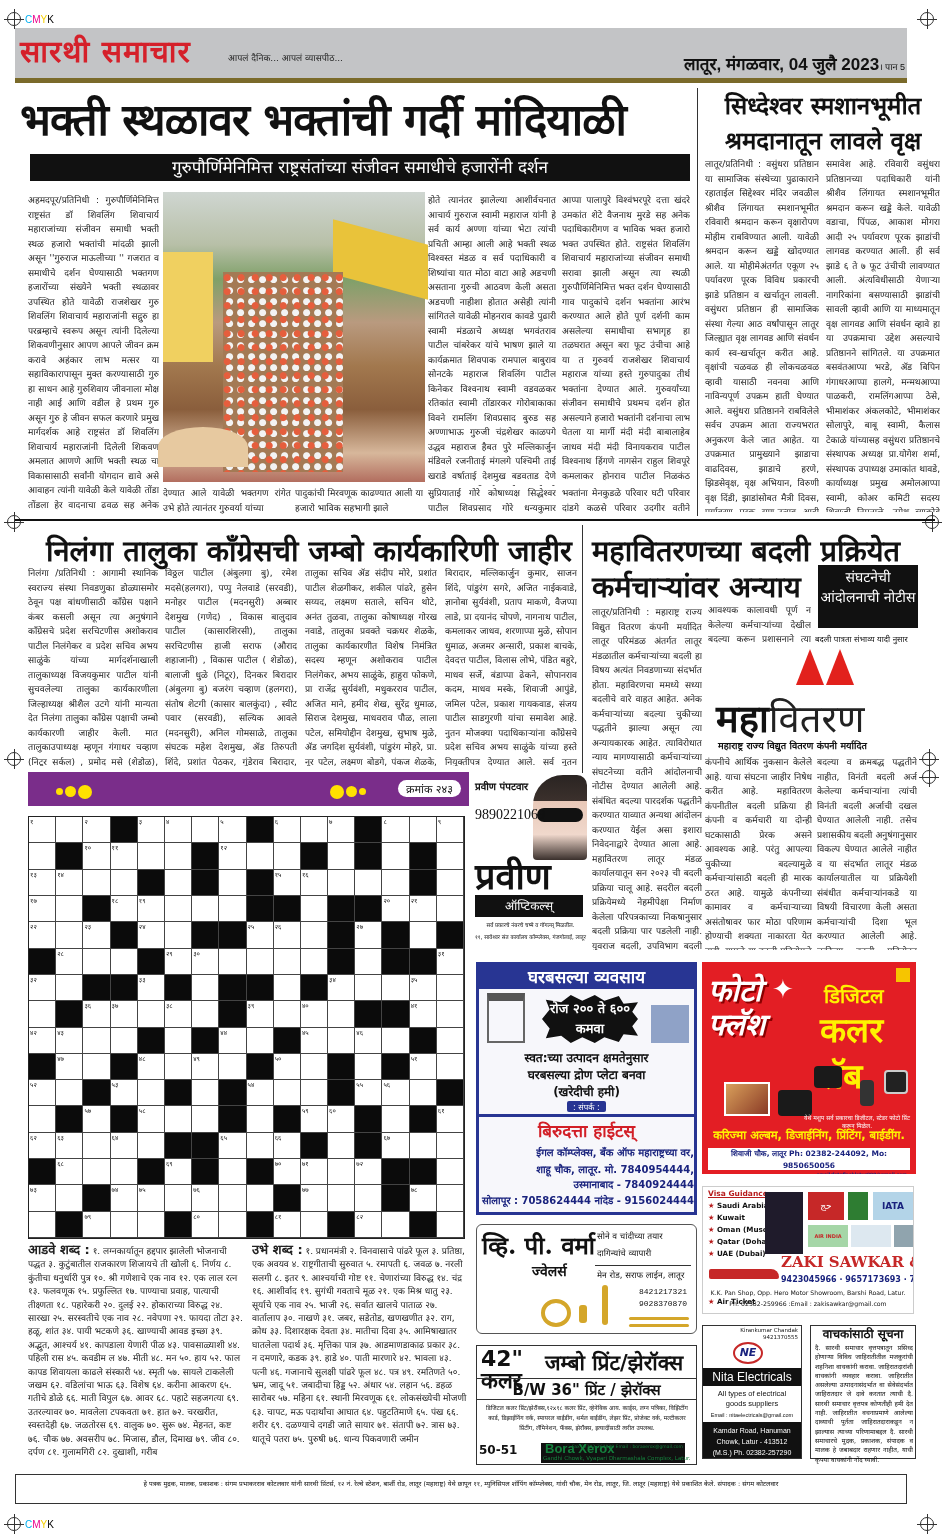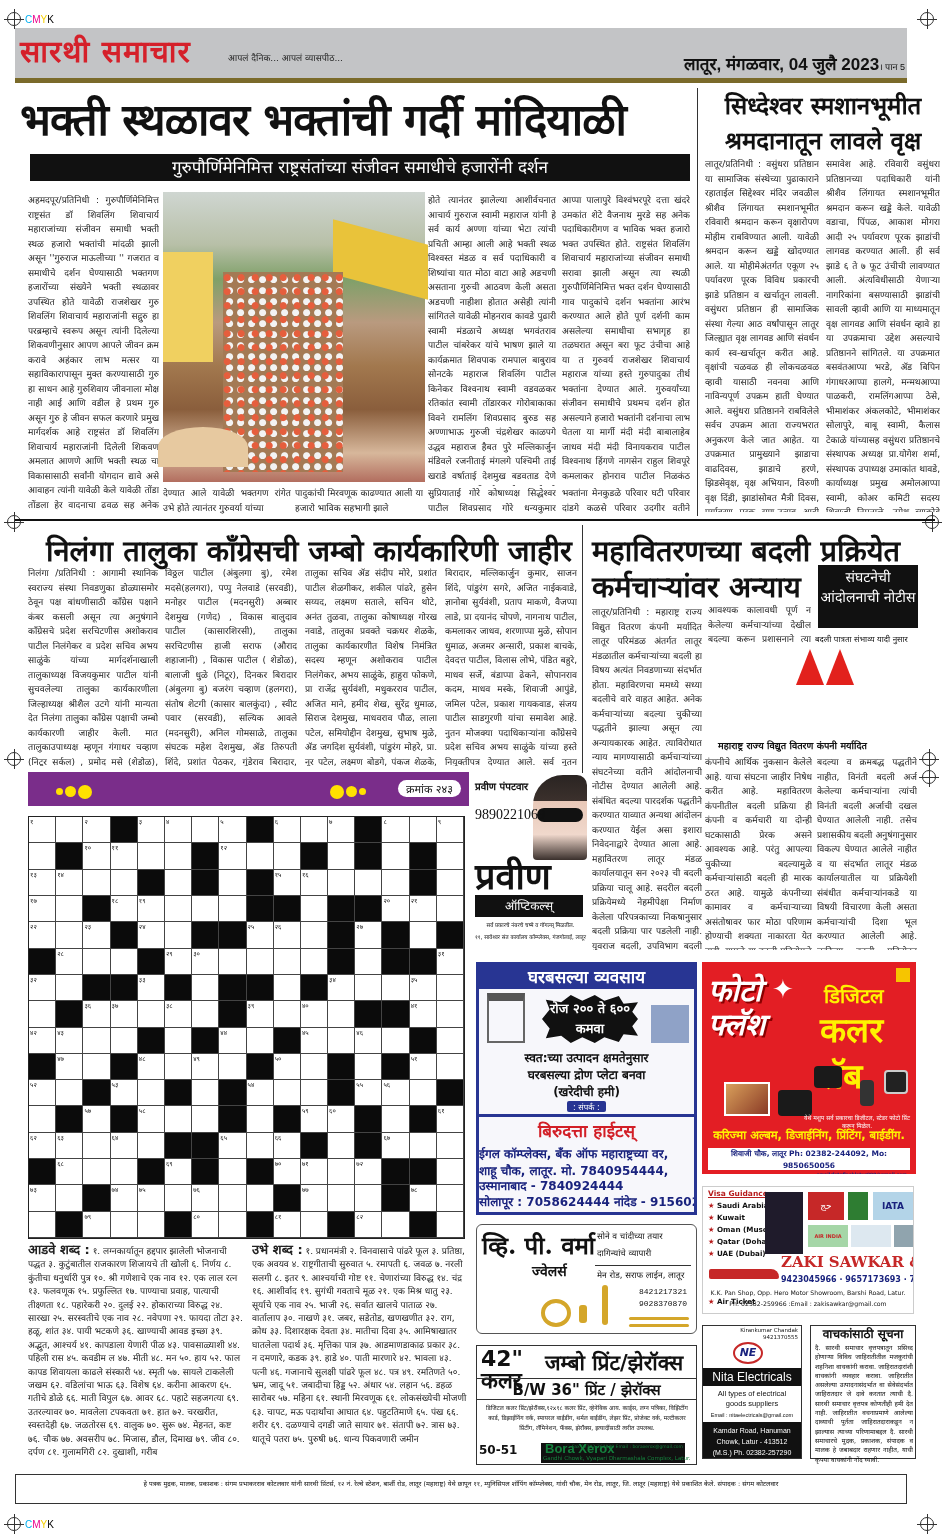--- a/index.html
+++ b/index.html
@@ -61,21 +61,21 @@
 
   .ad-ghar { left: 476px; top: 962px; width: 221px; height: 155px; border: 3px solid #283593; background: #f7f7fb; }
   .ad-ghar .top { position:absolute; left:0; top:0; width:100%; height:24px; background:#283593; color:#fff; font-size: 17px; font-weight:bold; text-align:center; line-height: 24px; }
   .ad-ghar .burst { position:absolute; left:63px; top:30px; width:96px; height:48px; background:#111; color:#fff; font-size: 13px; font-weight:bold; text-align:center; line-height: 20px; padding-top: 4px; clip-path: polygon(0 50%,8% 30%,4% 10%,20% 15%,30% 0,42% 12%,55% 0,65% 12%,80% 2%,85% 18%,100% 15%,94% 35%,100% 50%,94% 65%,100% 85%,85% 82%,80% 98%,65% 88%,55% 100%,42% 88%,30% 100%,20% 85%,4% 90%,8% 70%); }
   .ad-ghar .m1 { position:absolute; left:8px; top:28px; width:38px; height:50px; border:2px solid #666; border-top: 8px solid #555; }
   .ad-ghar .m2 { position:absolute; left:172px; top:40px; width:38px; height:38px; background:#8fa2c7; }
   .ad-ghar .t { position:absolute; left:0; width:100%; text-align:center; font-weight:bold; font-size: 12px; }
   .ad-ghar .contact { position:absolute; left:88px; top: 136px; background:#283593; color:#fff; font-size: 8px; padding: 0 6px; border-radius: 2px; }
   .ad-ghar2 { left: 476px; top: 1117px; width: 221px; height: 98px; border: 3px solid #283593; border-top: none; background: #f7f7fb; padding-left: 33px; }
   .ad-ghar2 .firm { position:absolute; left:0; top:2px; width:100%; text-align:center; color:#d21f27; font-size: 17px; font-weight:bold; }
-  .ad-ghar2 .l { position:absolute; left:0; width:100%; text-align:left; font-size: 12px; color:#1a237e; font-weight:bold; white-space: nowrap; }
+  .ad-ghar2 .l { position:absolute; left:0; width:100%; text-align:right; font-size: 10px; color:#1a237e; font-weight:bold; white-space: nowrap; }
 
   .ad-foto { left: 702px; top: 962px; width: 214px; height: 212px; background: #e31e24; }
   .ad-foto .w1 { position:absolute; left:6px; top:12px; font-size: 30px; font-weight:bold; color:#fff; font-style: italic; text-shadow: 2px 2px 0 #8a0000; line-height: 34px; }
   .ad-foto .star { position:absolute; left:62px; top:12px; color:#fff; font-size: 26px; }
   .ad-foto .w2 { position:absolute; left:122px; top:20px; font-size: 20px; font-weight:bold; color:#fff200; }
   .ad-foto .w3 { position:absolute; left:118px; top:44px; font-size: 34px; font-weight:bold; color:#fff200; }
   .ad-foto .nikon { position:absolute; right:6px; top:6px; width:14px; height:14px; background:#f6c500; }
   .ad-foto .cam { position:absolute; background:#1a1a1a; border-radius: 4px; }
   .ad-foto .pic { position:absolute; left:22px; top:120px; width:46px; height:34px; background: linear-gradient(135deg,#d9a05b,#8a3a26); border: 2px solid #fff; }
   .ad-foto .small { position:absolute; left:100px; top:152px; width: 110px; font-size: 6px; color:#fff; text-align:center; }
@@ -181,20 +181,21 @@
 
 <div class="abs h2" style="left:592px;top:530px;">महावितरणच्या बदली प्रक्रियेत</div>
 <div class="abs h2" style="left:592px;top:566px;">कर्मचाऱ्यांवर अन्याय</div>
 <div class="abs notice-box">संघटनेची आंदोलनाची नोटीस</div>
 <div class="abs" style="left:815px;top:633px;font-size:8px;">बदली पात्रता संभाव्य यादी नुसार</div>
 <div class="abs col" style="left:592px;top:605px;width:110px;height:345px;">लातूर/प्रतिनिधी : महाराष्ट्र राज्य विद्युत वितरण कंपनी मर्यादित लातूर परिमंडळ अंतर्गत लातूर मंडळातील कर्मचाऱ्यांच्या बदली हा विषय अत्यंत निवडणाच्या संदर्भात होता. महाविरणचा ममध्ये सध्या बदलीचे वारे वाहत आहेत. अनेक कर्मचाऱ्यांच्या बदल्या चुकीच्या पद्धतीने झाल्या असून त्या अन्यायकारक आहेत. त्याविरोधात न्याय मागण्यासाठी कर्मचाऱ्यांच्या संघटनेच्या वतीने आंदोलनाची नोटीस देण्यात आलेली आहे. संबंधित बदल्या पारदर्शक पद्धतीने करण्यात याव्यात अन्यथा आंदोलन करण्यात येईल असा इशारा निवेदनाद्वारे देण्यात आला आहे. महावितरण लातूर मंडळ कार्यालयातून सन २०२३ ची बदली प्रक्रिया चालू आहे. सदरील बदली प्रक्रियेमध्ये नेहमीपेक्षा निर्माण केलेला परिपत्रकाच्या निकषानुसार बदली प्रक्रिया पार पडलेली नाही. युवराज बदली, उपविभाग बदली विभाग बदली या सर्व प्रक्रियेत विनंती व सैपक्षिक झालेल्या प्रशासकीय बदली बाबत. परिपत्रकामधील मार्गदर्शक तत्वांकडे केराची टोपली दाखवली आहे. प्रशासकीय बदलीमध्ये</div>
 <div class="abs col" style="left:708px;top:603px;width:103px;height:44px;">आवश्यक कालावधी पूर्ण न केलेल्या कर्मचाऱ्यांच्या देखील बदल्या करून प्रशासनाने त्या कर्मचाऱ्यांवर अन्याय करून</div>
 <div class="abs logo-mseb">
   <div class="bolt" style="left:80px;"></div>
   <div class="bolt" style="left:110px;"></div>
+  <div class="mseb-word"><span>महा</span><span class="light">वितरण</span></div>
   <div class="mseb-sub">महाराष्ट्र राज्य विद्युत वितरण कंपनी मर्यादित</div>
 </div>
 <div class="abs col" style="left:705px;top:755px;width:107px;height:195px;">कंपनीचे आर्थिक नुकसान केलेले आहे. याचा संघटना जाहीर निषेध करीत आहे. महावितरण कंपनीतील बदली प्रक्रिया ही कंपनी व कर्मचारी या दोन्ही घटकासाठी प्रेरक असने आवश्यक आहे. परंतु आपल्या चुकीच्या बदल्यामुळे कर्मचाऱ्यांसाठी बदली ही मारक ठरत आहे. यामुळे कंपनीच्या कामावर व कर्मचाऱ्याच्या असंतोषावर फार मोठा परिणाम होण्याची शक्यता नाकारता येत नाही. यामुळे या बदली प्रक्रियेमूळे सर्व स्तरावर असंतोष पसरलेला आहे. लातूर मंडळ कार्यालयातून व्हाट्सअॅप द्वारे प्रसारित केलेली</div>
 <div class="abs col" style="left:817px;top:755px;width:100px;height:195px;">बदल्या व क्रमबद्ध पद्धतीने नाहीत, विनंती बदली अर्ज केलेल्या कर्मचाऱ्यांना त्यांची विनंती बदली अर्जाची दखल घेण्यात आलेली नाही. तसेच प्रशासकीय बदली अनुषंगानुसार विकल्प घेण्यात आलेले नाहीत व या संदर्भात लातूर मंडळ कार्यालयातील या प्रक्रियेशी संबंधीत कर्मचाऱ्यांनकडे या विषयी विचारणा केली असता कर्मचाऱ्यांची दिशा भूल करण्यात आलेली आहे. चुकीच्या बदली प्रक्रियेतून अन्याय झालेल्या कर्मचाऱ्यांना न्याय नाही मिळाल्यास संघटनेच्या वतीने आंदोलने व निदर्शने केले जाणार आहे.</div>
 
 <div class="abs xw-header">
   <div class="xw-dots" style="left:28px;"><span class="xw-dot" style="width:7px;height:7px;"></span><span class="xw-dot" style="width:11px;height:11px;"></span><span class="xw-dot" style="width:14px;height:14px;"></span></div>
   <div class="xw-dots" style="left:302px;"><span class="xw-dot" style="width:14px;height:14px;"></span><span class="xw-dot" style="width:11px;height:11px;"></span><span class="xw-dot" style="width:7px;height:7px;"></span></div>
   <div class="xw-num">क्रमांक २४३</div>
 </div>

